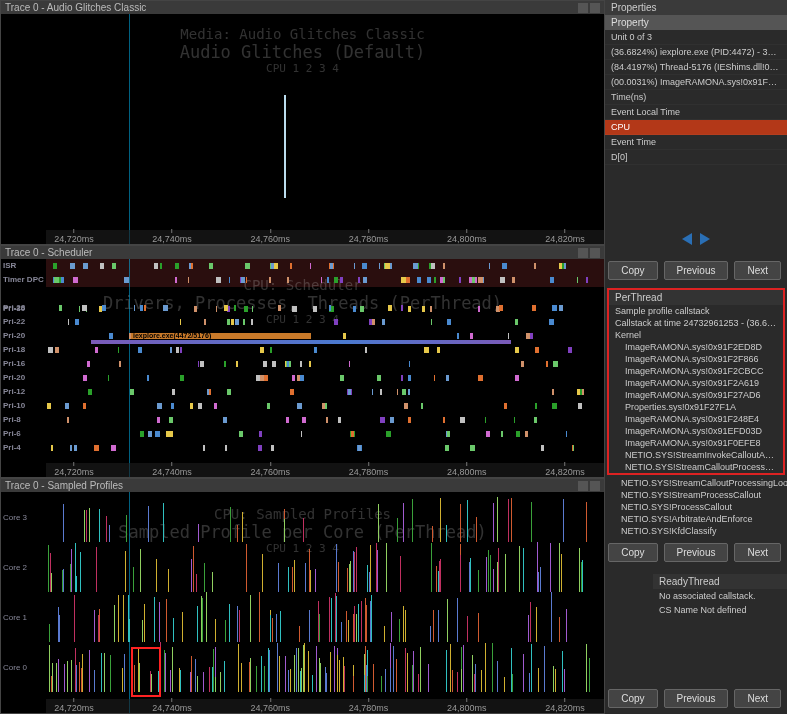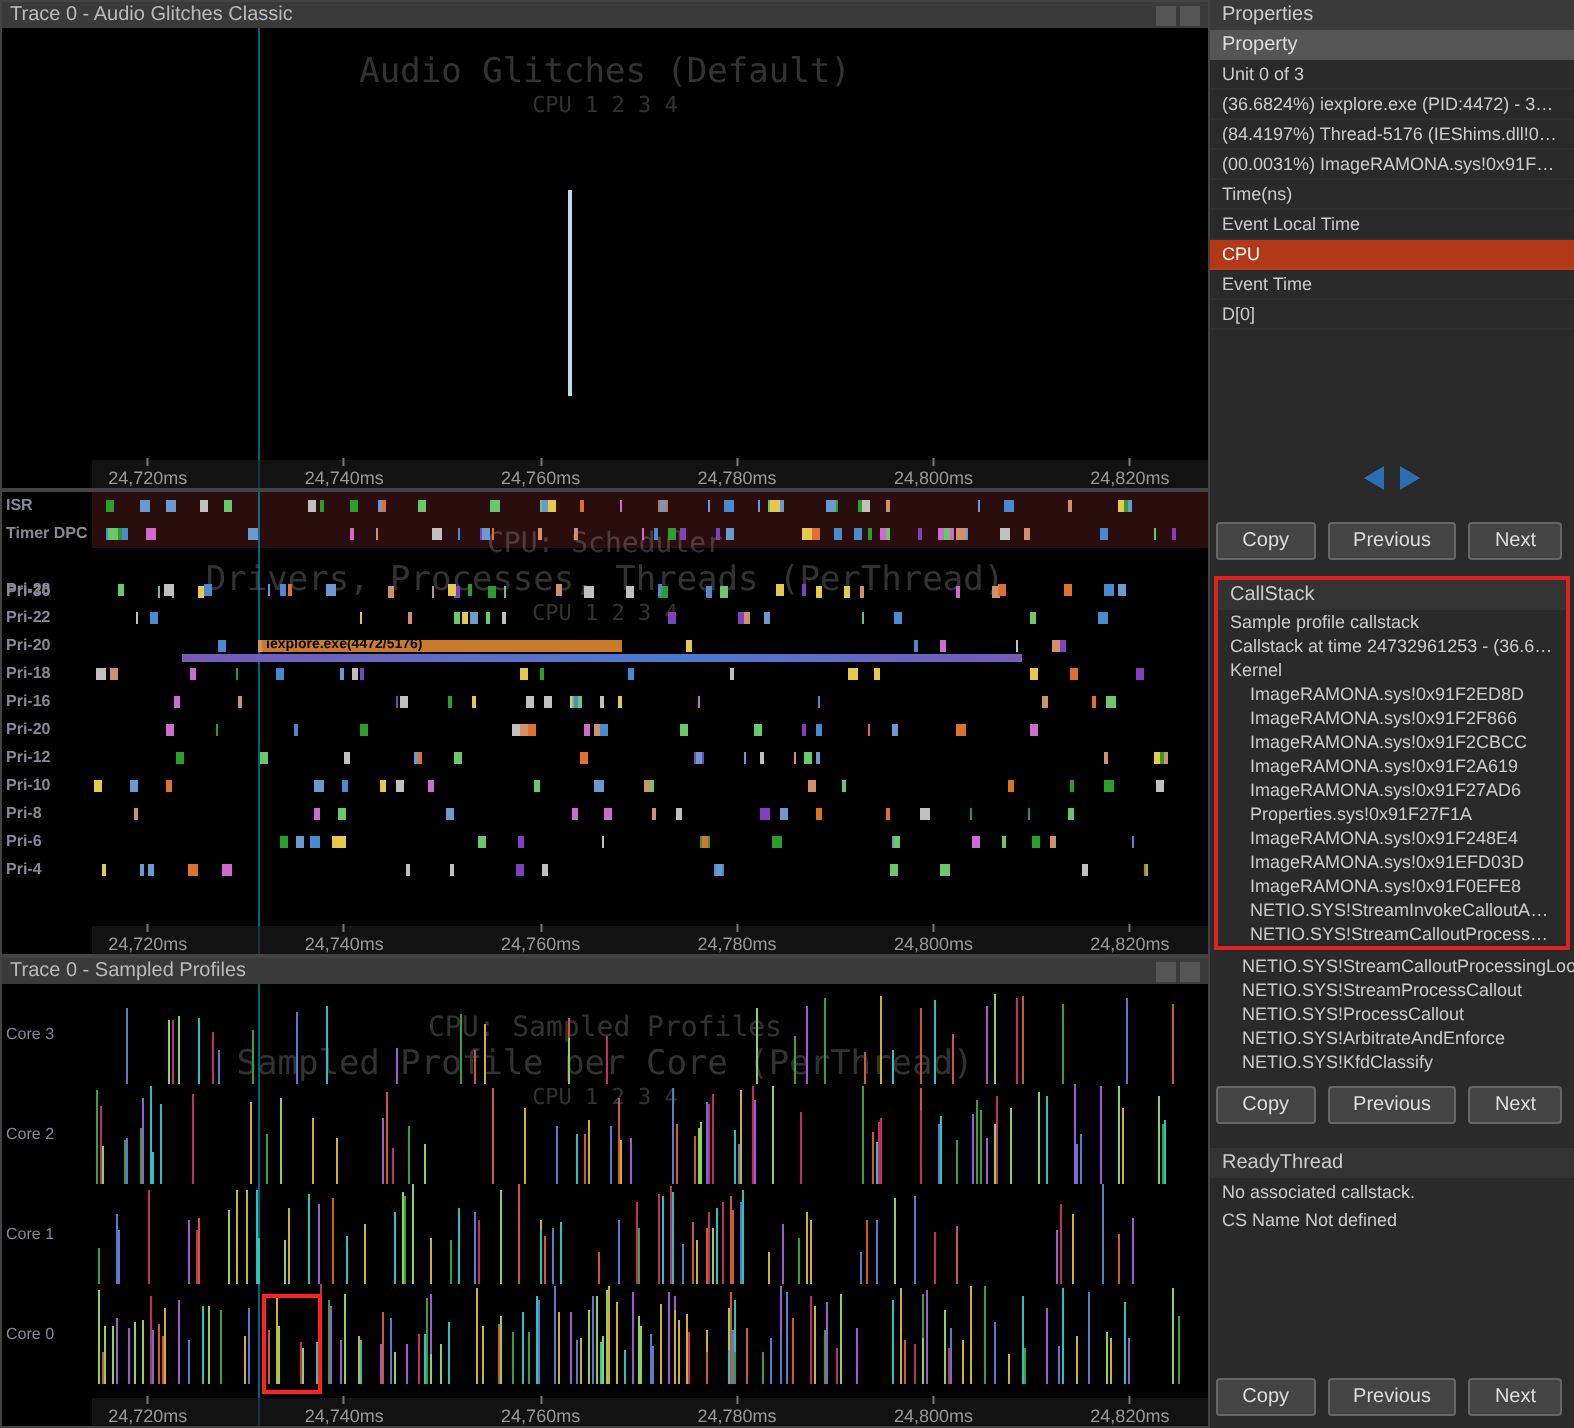--- a/index.html
+++ b/index.html
@@ -76,21 +76,21 @@
 .spacer { flex:1; background:#2a2a2a; }
 .btnrow { display:flex; gap:6px; justify-content:flex-end; padding:6px; }
 .btn { background:#444; color:#ddd; border:1px solid #666; padding:3px 12px; font-size:10px; border-radius:2px; cursor:pointer;}
 
 .callstack-box { border:2px solid #d22; margin:2px; }
 .cs-title { padding:2px 6px; font-size:10px; background:#333;}
 .cs-row { padding:1px 6px; font-size:9px; color:#ccc; white-space:nowrap; overflow:hidden; text-overflow:ellipsis;}
 .cs-row.indent { padding-left:16px; }
 .cs-extra { padding:1px 6px; font-size:9px; color:#ccc; white-space:nowrap; overflow:hidden;}
 
-.rt-box { margin-top:6px; }
+.rt-box { margin-top:6px;padding-left:48px; }
 .rt-title { padding:2px 6px; font-size:10px; background:#333;}
 .rt-row { padding:2px 6px; font-size:9px; color:#ccc;}
 
 
 .navarr { display:flex; gap:8px; justify-content:center; padding:4px 0;}
 .arr { width:0; height:0; border-top:6px solid transparent; border-bottom:6px solid transparent;}
 .arr.left { border-right:10px solid #2a6fb5;}
 .arr.right { border-left:10px solid #2a6fb5;}
 </style>
 </head>
@@ -101,37 +101,45 @@
   <div class="panel" style="height:245px;">
     <div class="panel-title">
       <span>Trace 0 - Audio Glitches Classic</span>
       <span class="wincontrols">
         <span class="wc"></span>
         <span class="wc"></span>
       </span>
     </div>
     <div class="panel-body">
       <div class="watermark" style="top:12px; left:0; right:0;">
+        <div>Media: Audio Glitches Classic</div>
         <div class="line2">Audio Glitches (Default)</div>
         <div class="line3">CPU   1 2 3 4</div>
       </div>
       <div class="cursor" style="left:21.3%;"></div>
       <div class="agpeak" style="left:47%; top:35%; height:45%;"></div>
       <div class="axis" id="axis1">
           <div class="tick" style="left: 5%;">24,720ms</div>
           <div class="tick" style="left: 22.6%;">24,740ms</div>
           <div class="tick" style="left: 40.2%;">24,760ms</div>
           <div class="tick" style="left: 57.8%;">24,780ms</div>
           <div class="tick" style="left: 75.4%;">24,800ms</div>
           <div class="tick" style="left: 93%;">24,820ms</div>
         </div>
     </div>
   </div>
 
   <div class="panel" style="height:233px;">
+    <div class="panel-title">
+      <span>Trace 0 - Scheduler</span>
+      <span class="wincontrols">
+        <span class="wc"></span>
+        <span class="wc"></span>
+      </span>
+    </div>
     <div class="panel-body">
       <div class="sched-overlay1"></div>
       <div class="watermark" style="top:18px; left:0; right:0;">
         <div>CPU: Scheduler</div>
         <div class="line2">Drivers, Processes, Threads (PerThread)</div>
         <div class="line3">CPU   1 2 3 4</div>
       </div>
       <div class="cursor" style="left:21.3%;"></div>
       <div class="sched-rows" id="srows">
           <div class="srow" style="top: 2px;">
@@ -890,21 +898,21 @@
     </div>
   </div>
 
   <div class="btnrow">
     <div class="btn">Copy</div>
     <div class="btn">Previous</div>
     <div class="btn">Next</div>
   </div>
 
   <div class="callstack-box">
-    <div class="cs-title">CallStack</div>
+    <div class="cs-title">PerThread</div>
     <div class="cs-row">Sample profile callstack</div>
     <div class="cs-row">Callstack at time 24732961253 - (36.6824%) iexplore.exe</div>
     <div class="cs-row">Kernel</div>
     <div id="csframes">
         <div class="cs-row indent">ImageRAMONA.sys!0x91F2ED8D</div>
         <div class="cs-row indent">ImageRAMONA.sys!0x91F2F866</div>
         <div class="cs-row indent">ImageRAMONA.sys!0x91F2CBCC</div>
         <div class="cs-row indent">ImageRAMONA.sys!0x91F2A619</div>
         <div class="cs-row indent">ImageRAMONA.sys!0x91F27AD6</div>
         <div class="cs-row indent">Properties.sys!0x91F27F1A</div>

